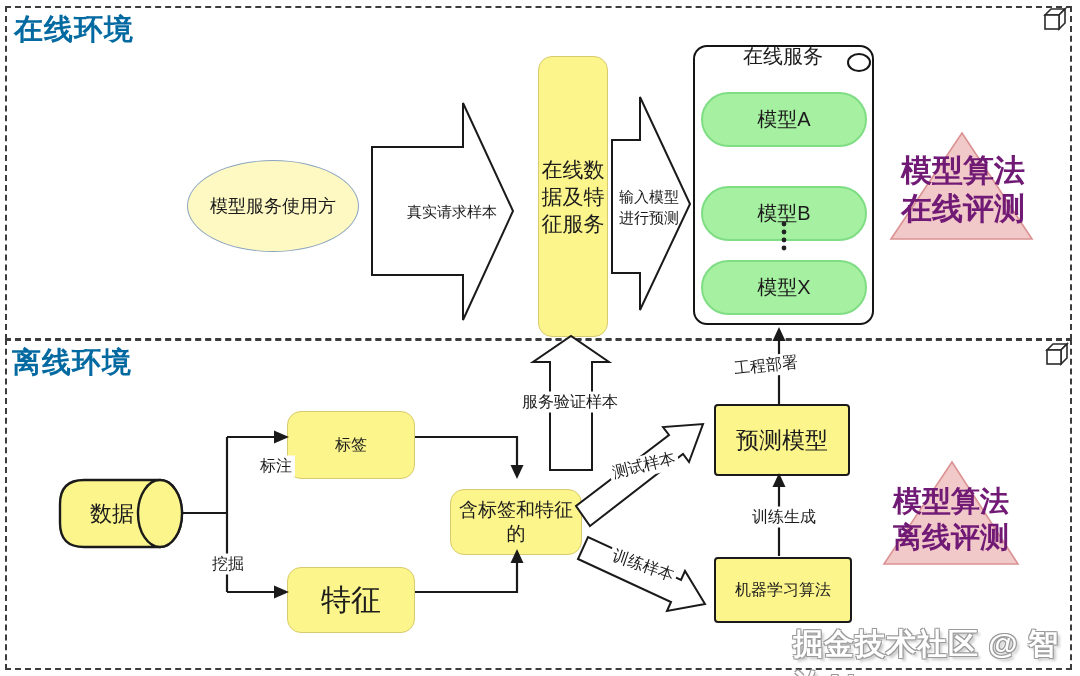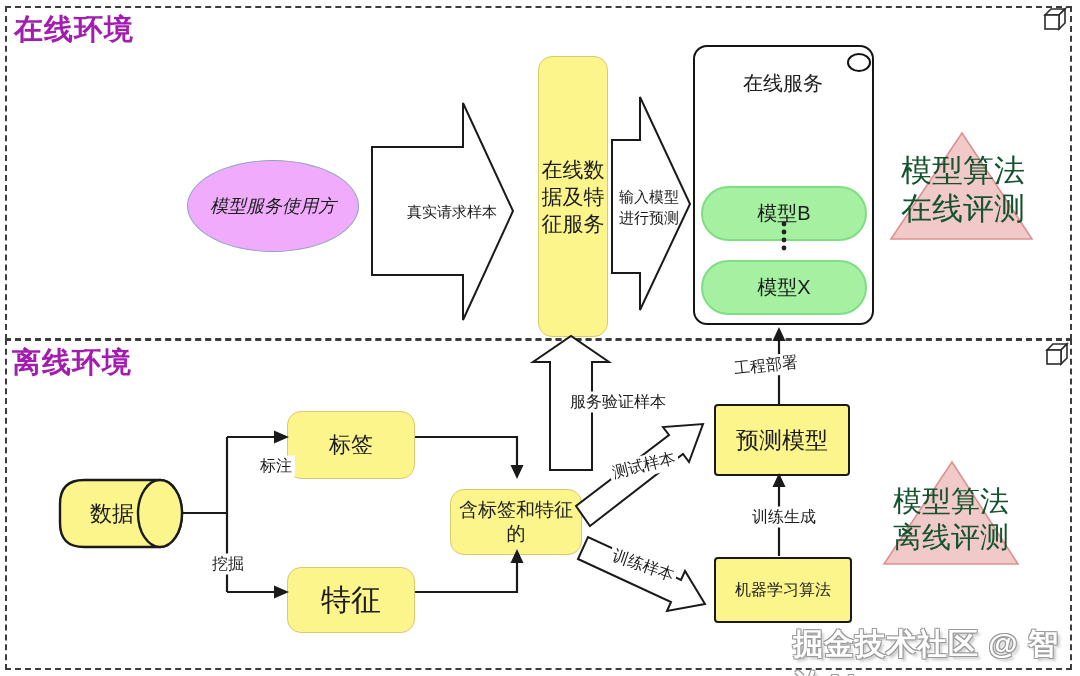--- a/index.html
+++ b/index.html
@@ -1,28 +1,28 @@
 <!DOCTYPE html>
 <html><head>
 <meta charset="utf-8">
 <style>
   html,body{margin:0;padding:0;background:#fff;}
   .canvas{position:relative;width:1080px;height:676px;background:#ffffff;overflow:hidden;
           font-family:"Liberation Sans","DejaVu Sans",sans-serif;color:#1c1c1c;}
   .dashed-box{position:absolute;border:2px dashed #3c3c3c;background:transparent;z-index:1;}
-  .section-title{position:absolute;font-size:29px;font-weight:bold;color:#a21caf;z-index:4;letter-spacing:1px;}
+  .section-title{position:absolute;font-size:29px;font-weight:bold;color:#0369a1;z-index:4;letter-spacing:1px;}
   .shape{position:absolute;display:flex;align-items:center;justify-content:center;text-align:center;z-index:2;box-sizing:border-box;}
   .ybox{background:#FBF58B;border:1.5px solid #D8CA6E;border-radius:14px;margin-top:8px;}
   .ybox-hard{background:#FBF58B;border:2.4px solid #1a1a1a;border-radius:4px;}
   .pill{background:#A6F0A2;border:2px solid #7FDD84;border-radius:28px;font-size:20px;}
-  .ellipse{background:#f0abfc;border:1.5px solid #8CA5BF;border-radius:50%;font-size:18px;font-style:italic;}
+  .ellipse{background:#fef9c3;border:1.5px solid #8CA5BF;border-radius:50%;font-size:18px;}
   .svg-layer{position:absolute;left:0;top:0;z-index:3;pointer-events:none;}
   .lbl{position:absolute;z-index:4;white-space:nowrap;transform:translate(-50%,-50%);font-size:16px;}
   .lbl.bg{background:#ffffff;padding:0 3px;}
-  .tri-text{position:absolute;z-index:4;text-align:center;font-weight:normal;color:#14532d;}
+  .tri-text{position:absolute;z-index:4;text-align:center;font-weight:bold;color:#701a75;}
   .watermark{position:absolute;z-index:5;font-size:30px;font-weight:bold;color:#ffffff;letter-spacing:1px;
      text-shadow:-1px -1px 0 #9a9a9a,1px -1px 0 #9a9a9a,-1px 1px 0 #9a9a9a,1px 1px 0 #9a9a9a,3px 3px 3px #c4c4c4;}
   .mini-ellipse{position:absolute;z-index:4;background:#fff;border:2px solid #151515;border-radius:50%;}
   .lines{display:block;}
 </style>
 </head>
 <body>
 
 <div class="canvas">
 
@@ -38,31 +38,34 @@
 
   <div class="shape ybox" style="left:538px;top:48px;width:70px;height:281px;font-size:21px;line-height:27px;">
     <div>
       <span class="lines">在线数</span>
       <span class="lines">据及特</span>
       <span class="lines">征服务</span>
     </div>
   </div>
 
   <div class="shape" style="left:693px;top:45px;width:181px;height:280px;background:#fff;border:2.4px solid #151515;border-radius:14px;"></div>
-  <div class="lbl" style="left:783px;top:83px;font-size:20px;">在线服务</div>
+  <div class="lbl" style="left:783px;top:56px;font-size:20px;">在线服务</div>
   <div class="mini-ellipse" style="left:847px;top:53px;width:20px;height:15px;"></div>
 
+  <div class="shape pill" style="left:701px;top:92px;width:166px;height:55px;">
+    <span>模型A</span>
+  </div>
   <div class="shape pill" style="left:701px;top:158px;width:166px;height:55px;margin-top:28px;">
     <span>模型B</span>
   </div>
   <div class="shape pill" style="left:701px;top:260px;width:166px;height:55px;">
     <span>模型X</span>
   </div>
 
-  <div class="shape ybox" style="left:287px;top:403px;width:128px;height:68px;font-size:22px;justify-content:center;">
+  <div class="shape ybox" style="left:287px;top:403px;width:128px;height:68px;font-size:16px;justify-content:center;">
     <span>标签</span>
   </div>
   <div class="shape ybox" style="left:287px;top:559px;width:128px;height:66px;font-size:30px;">
     <span>特征</span>
   </div>
   <div class="shape ybox" style="left:450px;top:481px;width:132px;height:66px;font-size:19px;line-height:24px;">
     <div>
       <span class="lines">含标签和特征的</span>
     </div>
   </div>
@@ -130,21 +133,21 @@
         <path d="M15 7 L21 1 V15 L15 21 Z"></path>
         <rect x="1" y="7" width="14" height="14"></rect>
     </g>
   </svg>
 
   <div class="lbl" style="left:452px;top:212px;font-size:15px;">真实请求样本</div>
   <div class="lbl" style="left:649px;top:207px;font-size:15px;line-height:21px;text-align:left;">
     <span class="lines">输入模型</span>
     <span class="lines">进行预测</span>
   </div>
-  <div class="lbl bg" style="left:570px;top:402px;margin-left:48px;">服务验证样本</div>
+  <div class="lbl bg" style="left:570px;top:402px;">服务验证样本</div>
   <div class="lbl bg" style="left:228px;top:466px;margin-left:48px;">标注</div>
   <div class="lbl bg" style="left:228px;top:564px;">挖掘</div>
   <div class="lbl bg" style="left:766px;top:366px;transform:translate(-50%,-50%) rotate(-6deg);">工程部署</div>
   <div class="lbl bg" style="left:784px;top:517px;">训练生成</div>
   <div class="lbl bg" style="left:644px;top:466px;transform:translate(-50%,-50%) rotate(-14deg);">测试样本</div>
   <div class="lbl bg" style="left:643px;top:566px;transform:translate(-50%,-50%) rotate(19deg);">训练样本</div>
 
   <div class="lbl" style="left:112px;top:514px;font-size:22px;">数据</div>
 
   <div class="tri-text" style="left:880px;top:152px;width:166px;font-size:31px;line-height:38px;">

